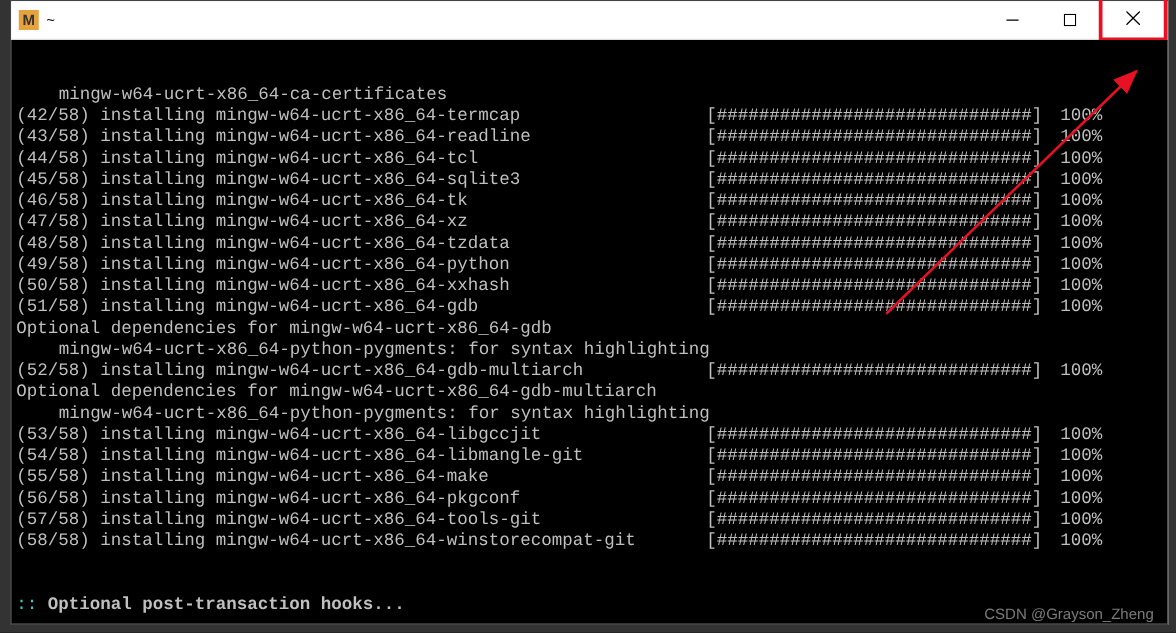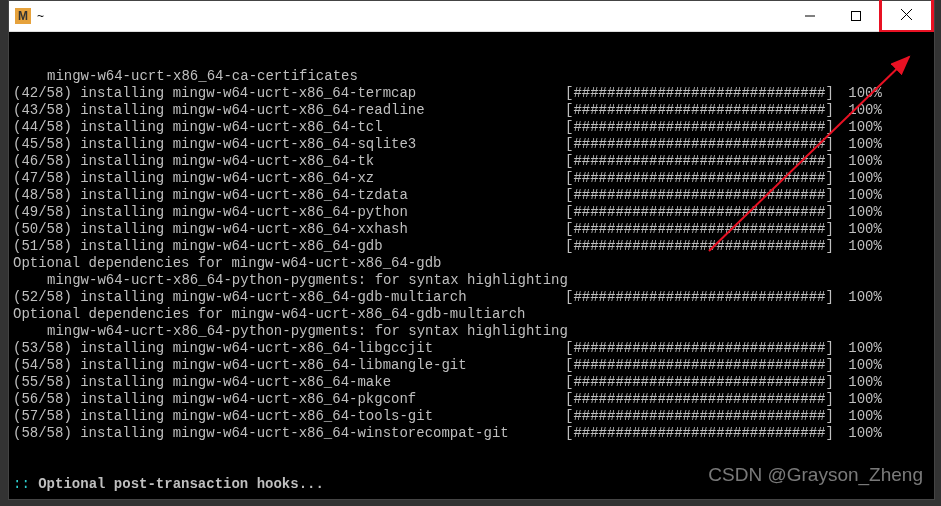--- a/index.html
+++ b/index.html
@@ -11,21 +11,21 @@
   .t-btn{width:46px;height:30px;display:flex;align-items:center;justify-content:center;color:#000}
   .close-box{border:3px solid #e81123;box-sizing:border-box;width:55px;height:36px;margin-top:-3px}
   .term{position:absolute;left:0;top:31px;right:0;bottom:0;background:#000000;font-family:"Consolas","Courier New",monospace;font-size:14px;line-height:17px;color:#bfbfbf;padding:2px 4px;white-space:pre;overflow:hidden}
   .row{display:flex}
   .desc{flex:0 0 552px;overflow:hidden}
   .bar{flex:0 0 auto;color:#bfbfbf}
   .pct{flex:0 0 auto;padding-left:6px}
   .indented{padding-left:34px}
   .cyan{color:#2ecfcf}
   .arrow{position:absolute;left:600px;top:50px;width:330px;height:220px;pointer-events:none}
-  .watermark{position:absolute;right:18px;bottom:20px;color:rgba(220,220,220,.55);font-size:19px;font-family:Arial}
+  .watermark{position:absolute;right:18px;bottom:8px;color:rgba(220,220,220,.55);font-size:12px;font-family:Arial}
   svg{display:block}
 </style>
 </head>
 <body>
 
 <div class="window">
   <div class="titlebar">
     <div class="t-icon">
         <span>M</span>
       </div>

